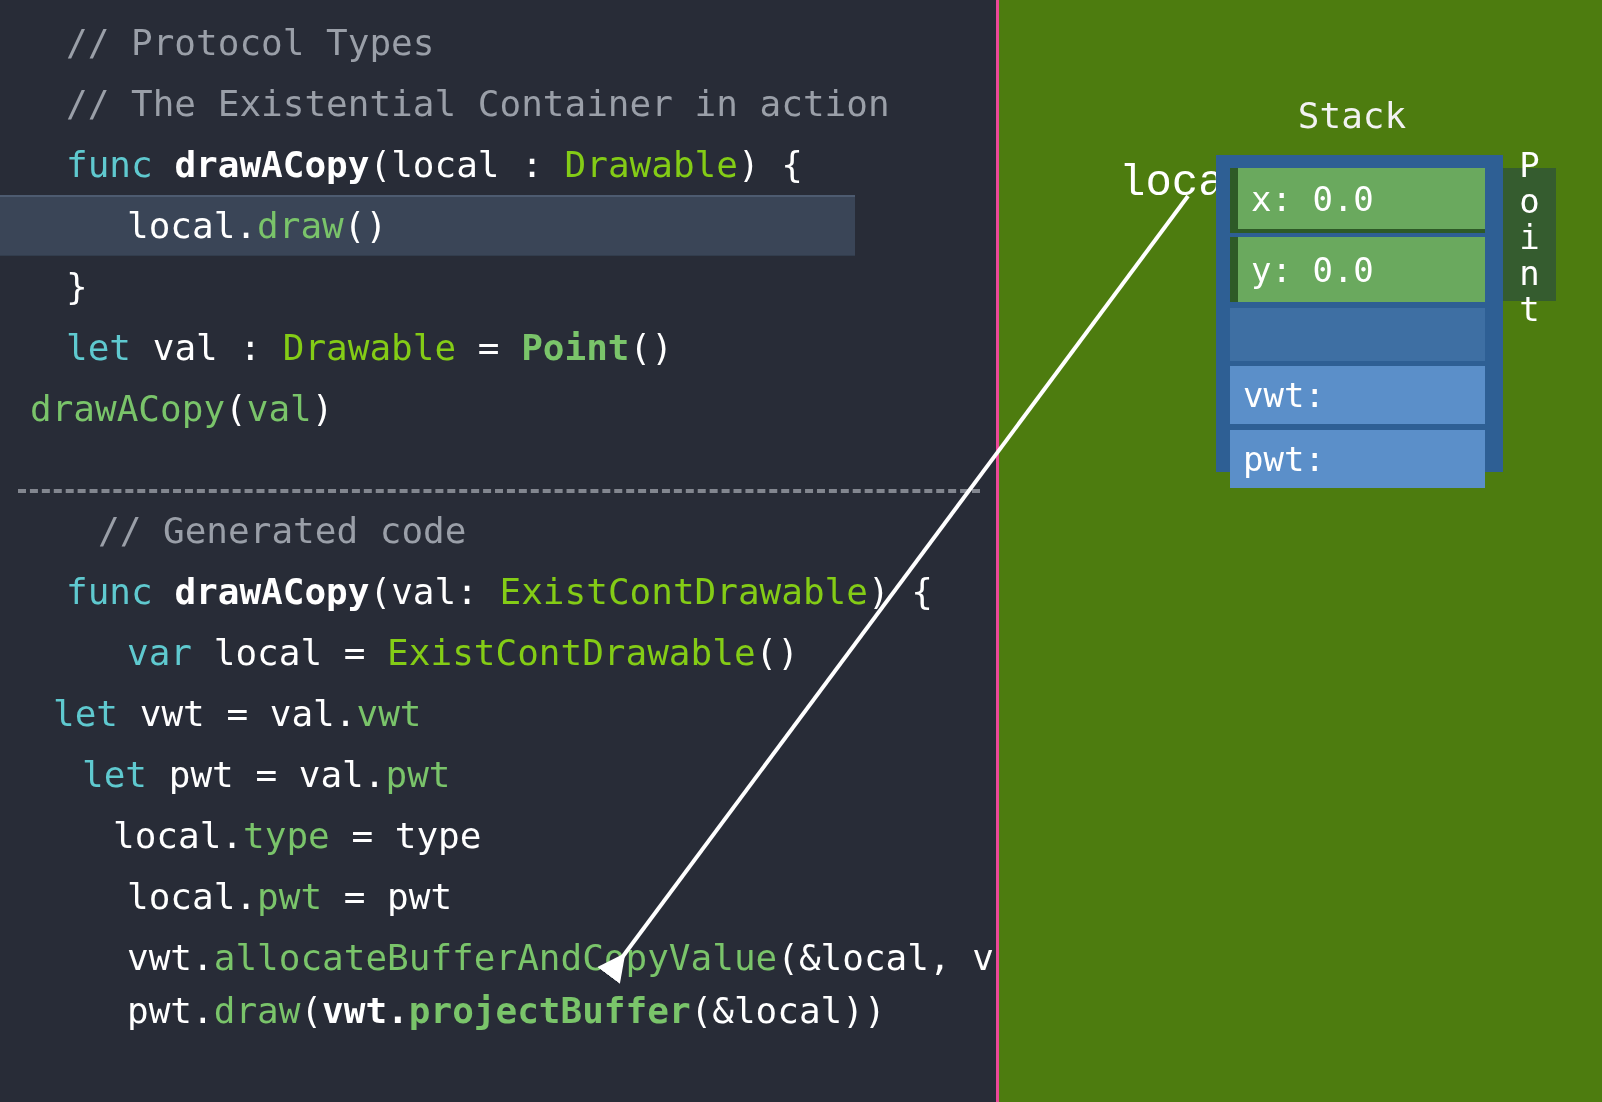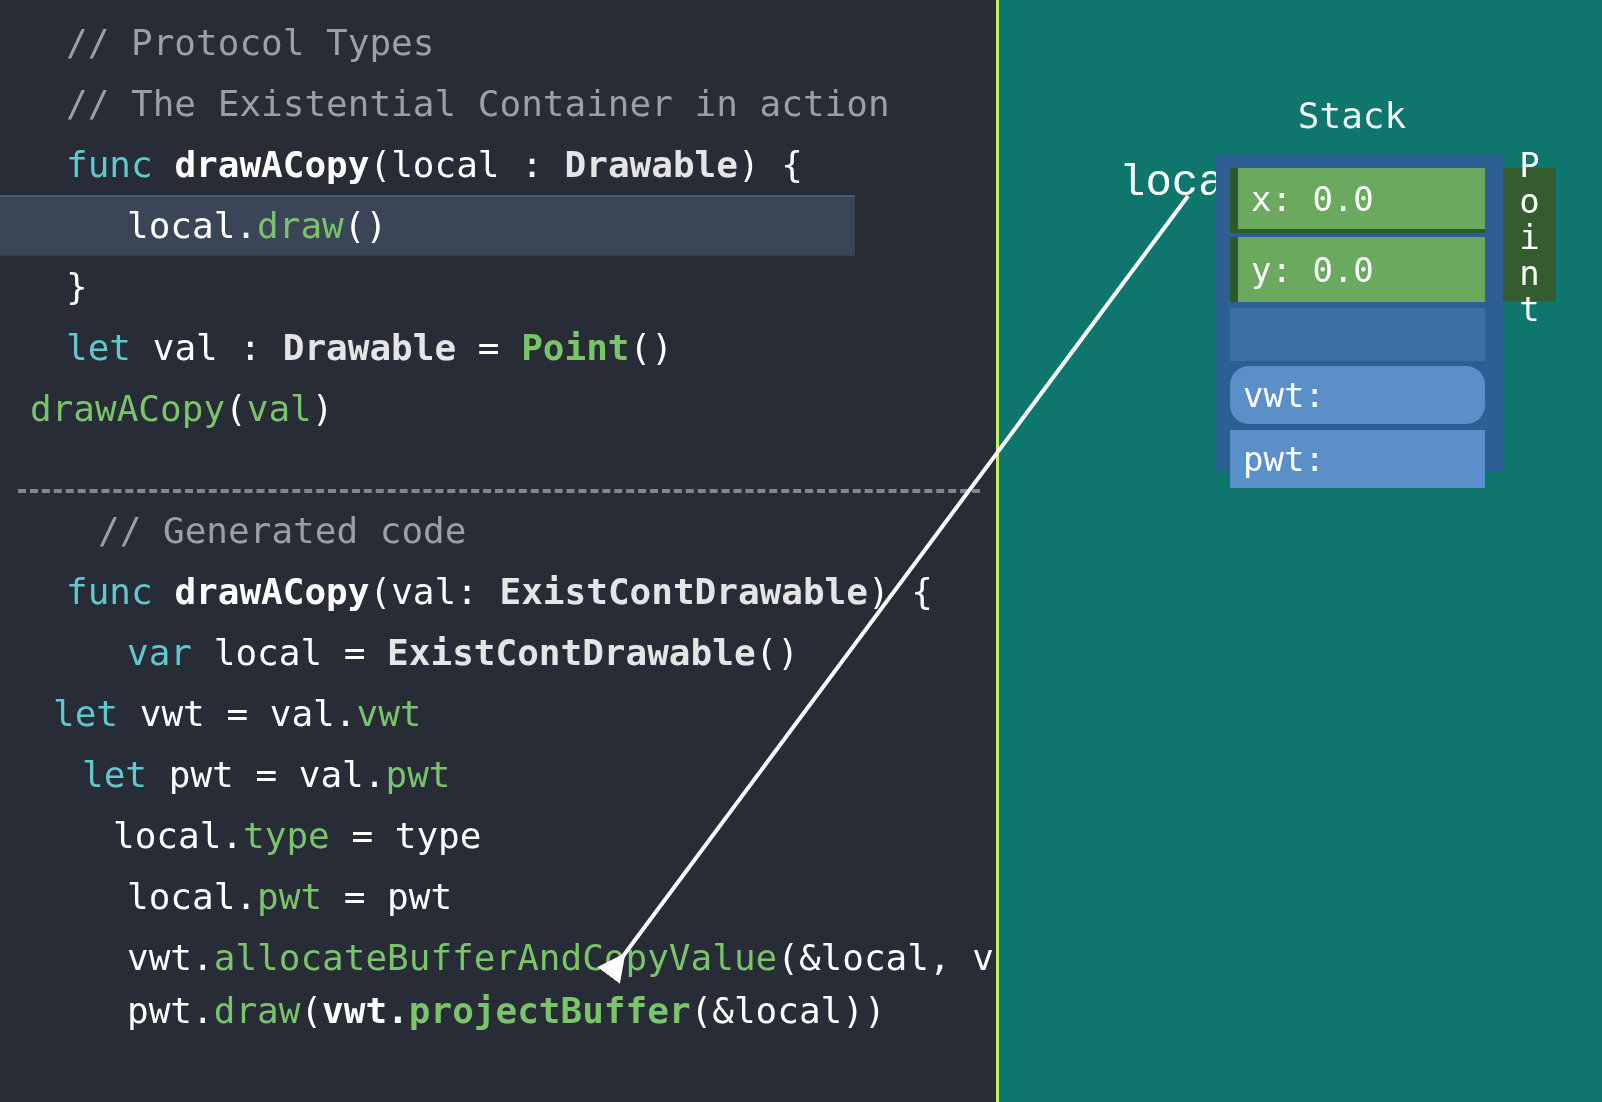--- a/index.html
+++ b/index.html
@@ -47,43 +47,43 @@
     left: 0;
     width: 855px;
     height: 61px;
     background: #3a4557;
     border-top: 2px solid #4d5b70;
     border-bottom: 1px solid #323d4d;
   }
 
   .tok-comment { color: #9a9fa8; }
   .tok-kw      { color: #5fc9cf; }
-  .tok-type    { color: #e5e5e5; font-weight: bold; }
+  .tok-type    { color: #84cc16; }
   .tok-green   { color: #7ac46a; }
   .tok-bold    { color: #7ac46a; font-weight: bold; }
   .tok-white   { color: #ffffff; }
   .tok-wbold   { color: #ffffff; font-weight: bold; }
 
   .divider-dashed {
     position: absolute;
     left: 18px;
     top: 489px;
     width: 962px;
     height: 0;
     border-top: 4px dashed #82868f;
   }
 
   
   .diagram-pane {
     position: absolute;
     left: 996px; top: 0;
     width: 606px;
     height: 1102px;
-    background: #0f766e;
-    border-left: 3px solid #bef264;
+    background: #4d7c0f;
+    border-left: 3px solid #ec4899;
   }
 
   .stack-title {
     position: absolute;
     left: 0;
     top: 95px;
     width: 606px;
     text-align: center;
     font-family: "DejaVu Sans Mono", monospace;
     font-size: 36px;
@@ -197,21 +197,21 @@
 
     <div class="stack-title">Stack</div>
 
     <div class="local-label">local:</div>
 
     <div class="stack-box">
       <div id="stack-slots">
           <div class="slot slot-green first" style="top: 13px; height: 65px;"><span>x: 0.0</span></div>
           <div class="slot slot-green" style="top: 82px; height: 65px;"><span>y: 0.0</span></div>
           <div class="slot slot-blue-empty" style="top: 153px; height: 53px;"><span></span></div>
-          <div class="slot slot-blue" style="top: 211px; height: 58px; border-radius: 19px;"><span>vwt:</span></div>
+          <div class="slot slot-blue" style="top: 211px; height: 58px;"><span>vwt:</span></div>
           <div class="slot slot-blue" style="top: 275px; height: 58px;"><span>pwt:</span></div>
         </div>
     </div>
 
     <div class="point-strip">
       <span>Point</span>
     </div>
   </div>
 
   <svg class="pointer-svg" viewBox="0 0 1602 1102" xmlns="http://www.w3.org/2000/svg">

